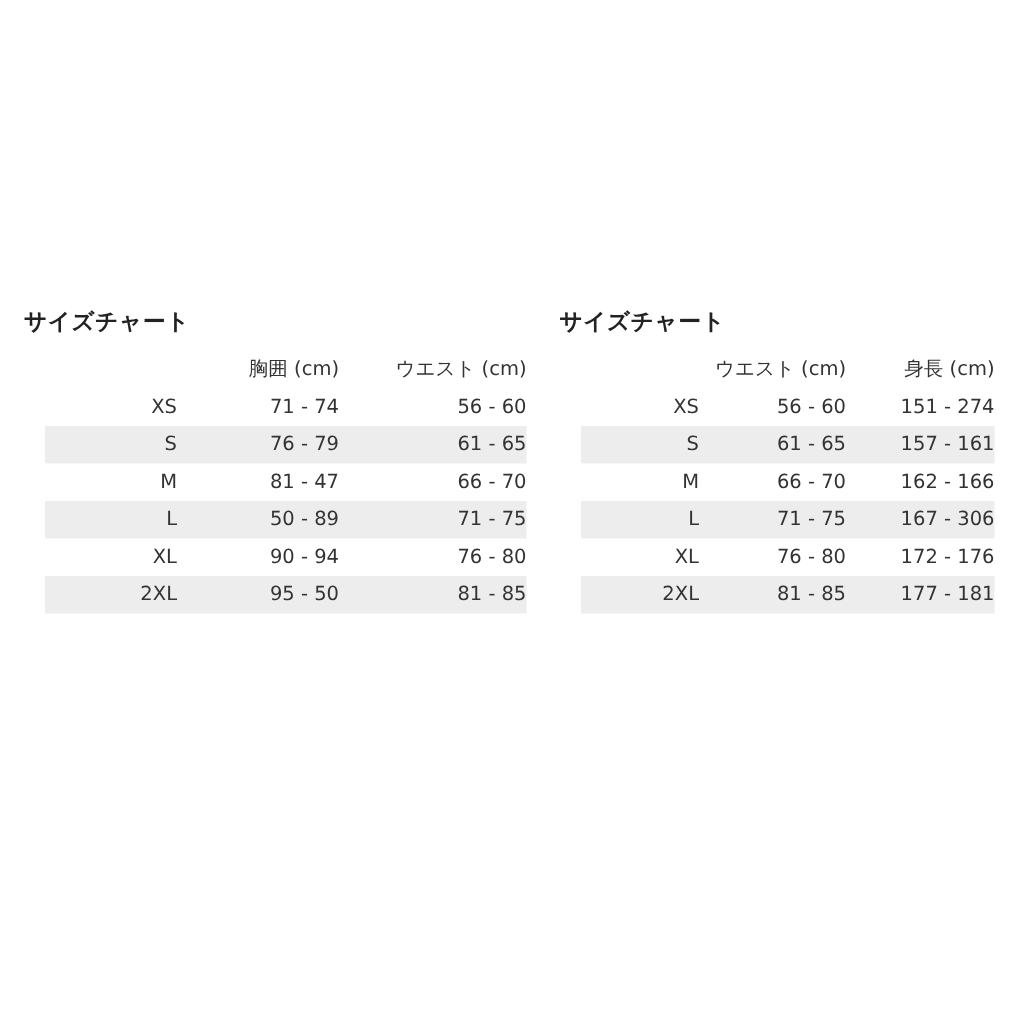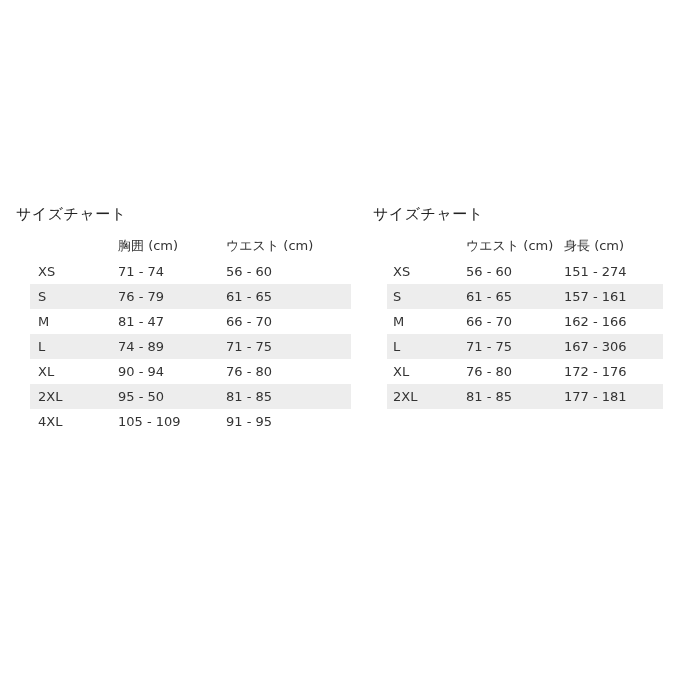--- a/index.html
+++ b/index.html
@@ -14,38 +14,38 @@
     background:var(--bg);
     font-family:"DejaVu Sans","Liberation Sans",sans-serif;
     position:relative;
     overflow:hidden;
   }
   .size-chart{position:absolute;top:204px;}
   #chart-0{left:16px;width:345px;}
   #chart-1{left:373px;width:300px;}
   .chart-title{
     font-size:15px;
-    font-weight:normal;
+    font-weight:bold;
     color:var(--title);
     margin:0 0 9px 0;
     line-height:20px;
     letter-spacing:0.5px;
   }
   table{
     border-collapse:collapse;
     table-layout:fixed;
     margin-left:14px;
   }
   #chart-0 table{width:313px;}
   #chart-1 table{width:270px;}
   th,td{
     font-size:13px;
     font-weight:normal;
     color:var(--text);
-    text-align:left;
+    text-align:right;
     padding:0;
     vertical-align:middle;
     white-space:nowrap;
     overflow:hidden;
   }
   thead th{height:26px;}
   tbody td{height:25px;margin-left:20px;}
   th:first-child,td:first-child{padding-left:8px;}
   #chart-1 th:first-child,#chart-1 td:first-child{padding-left:6px;}
   #chart-0 th:nth-child(1){width:80px;}
@@ -80,37 +80,32 @@
           <td>76 - 79</td>
           <td>61 - 65</td>
         </tr>
         <tr>
           <td>M</td>
           <td>81 - 47</td>
           <td>66 - 70</td>
         </tr>
         <tr>
           <td>L</td>
-          <td>74 - 89</td>
+          <td>50 - 89</td>
           <td>71 - 75</td>
         </tr>
         <tr>
           <td>XL</td>
           <td>90 - 94</td>
           <td>76 - 80</td>
         </tr>
         <tr>
           <td>2XL</td>
           <td>95 - 50</td>
           <td>81 - 85</td>
-        </tr>
-        <tr>
-          <td>4XL</td>
-          <td>105 - 109</td>
-          <td>91 - 95</td>
         </tr>
       </tbody>
   </table>
 </section>
 
 <section class="size-chart" id="chart-1">
   <h2 class="chart-title">サイズチャート</h2>
   <table>
     <thead>
         <tr>

